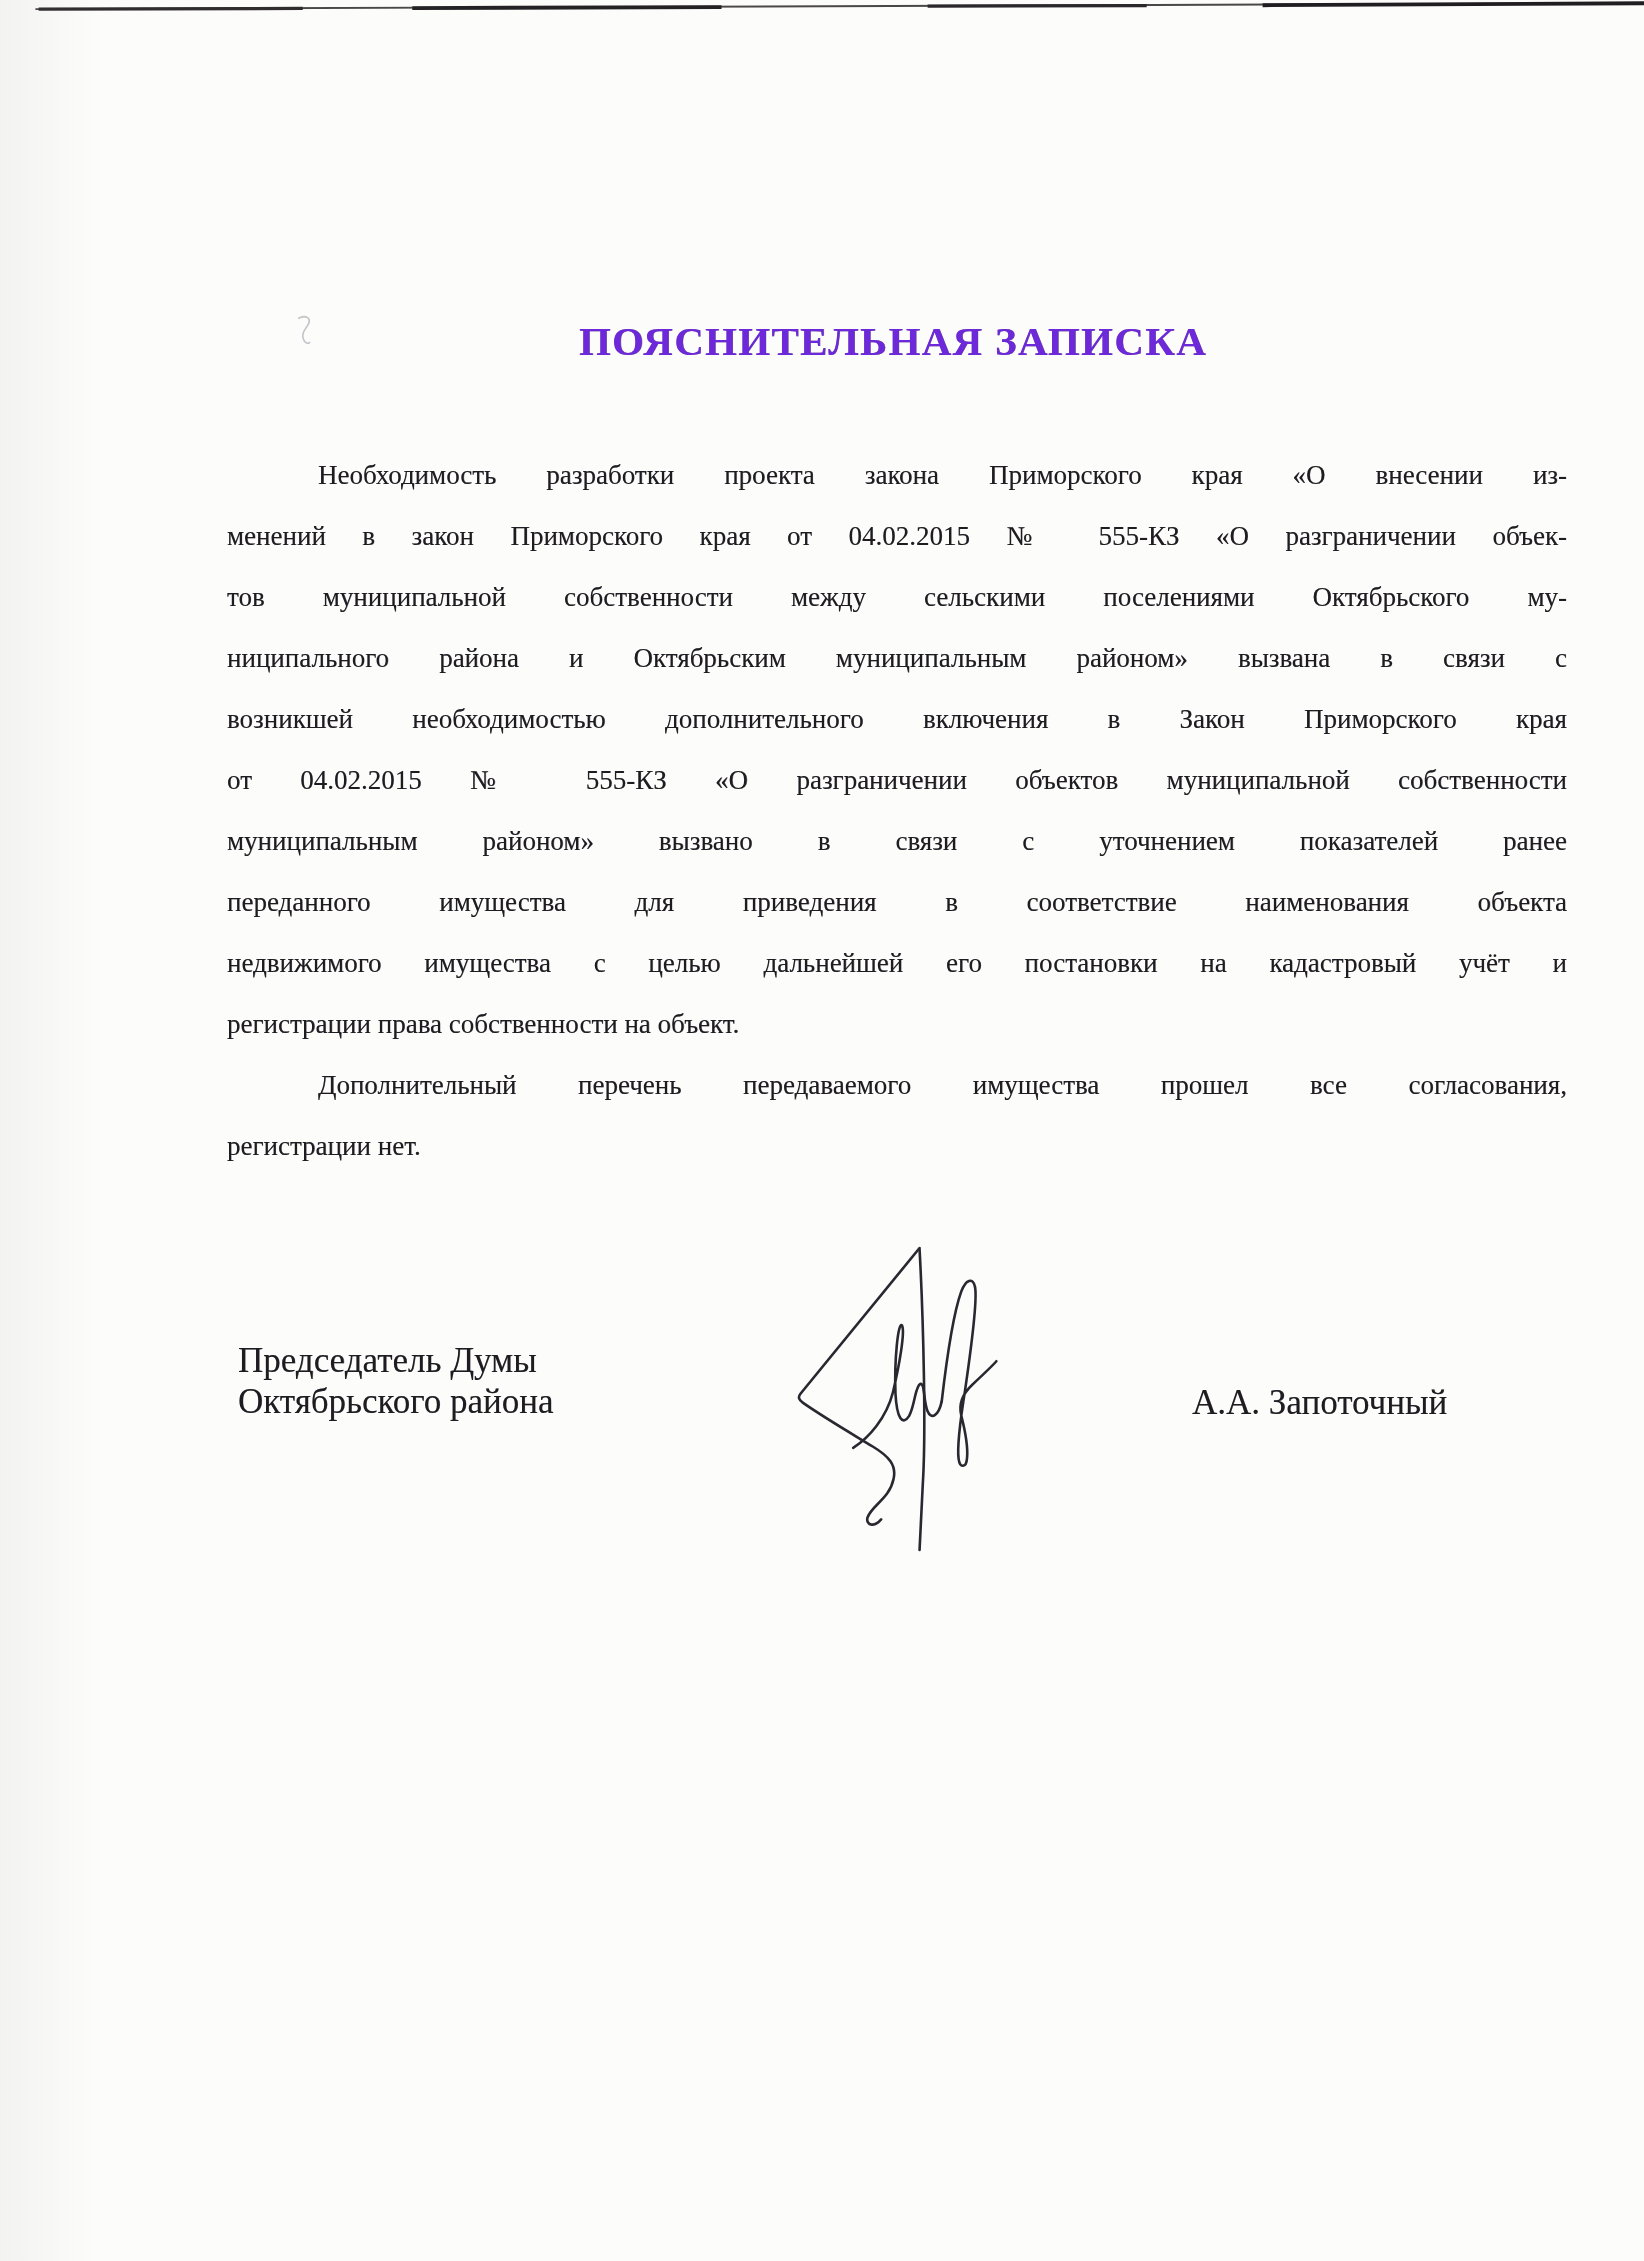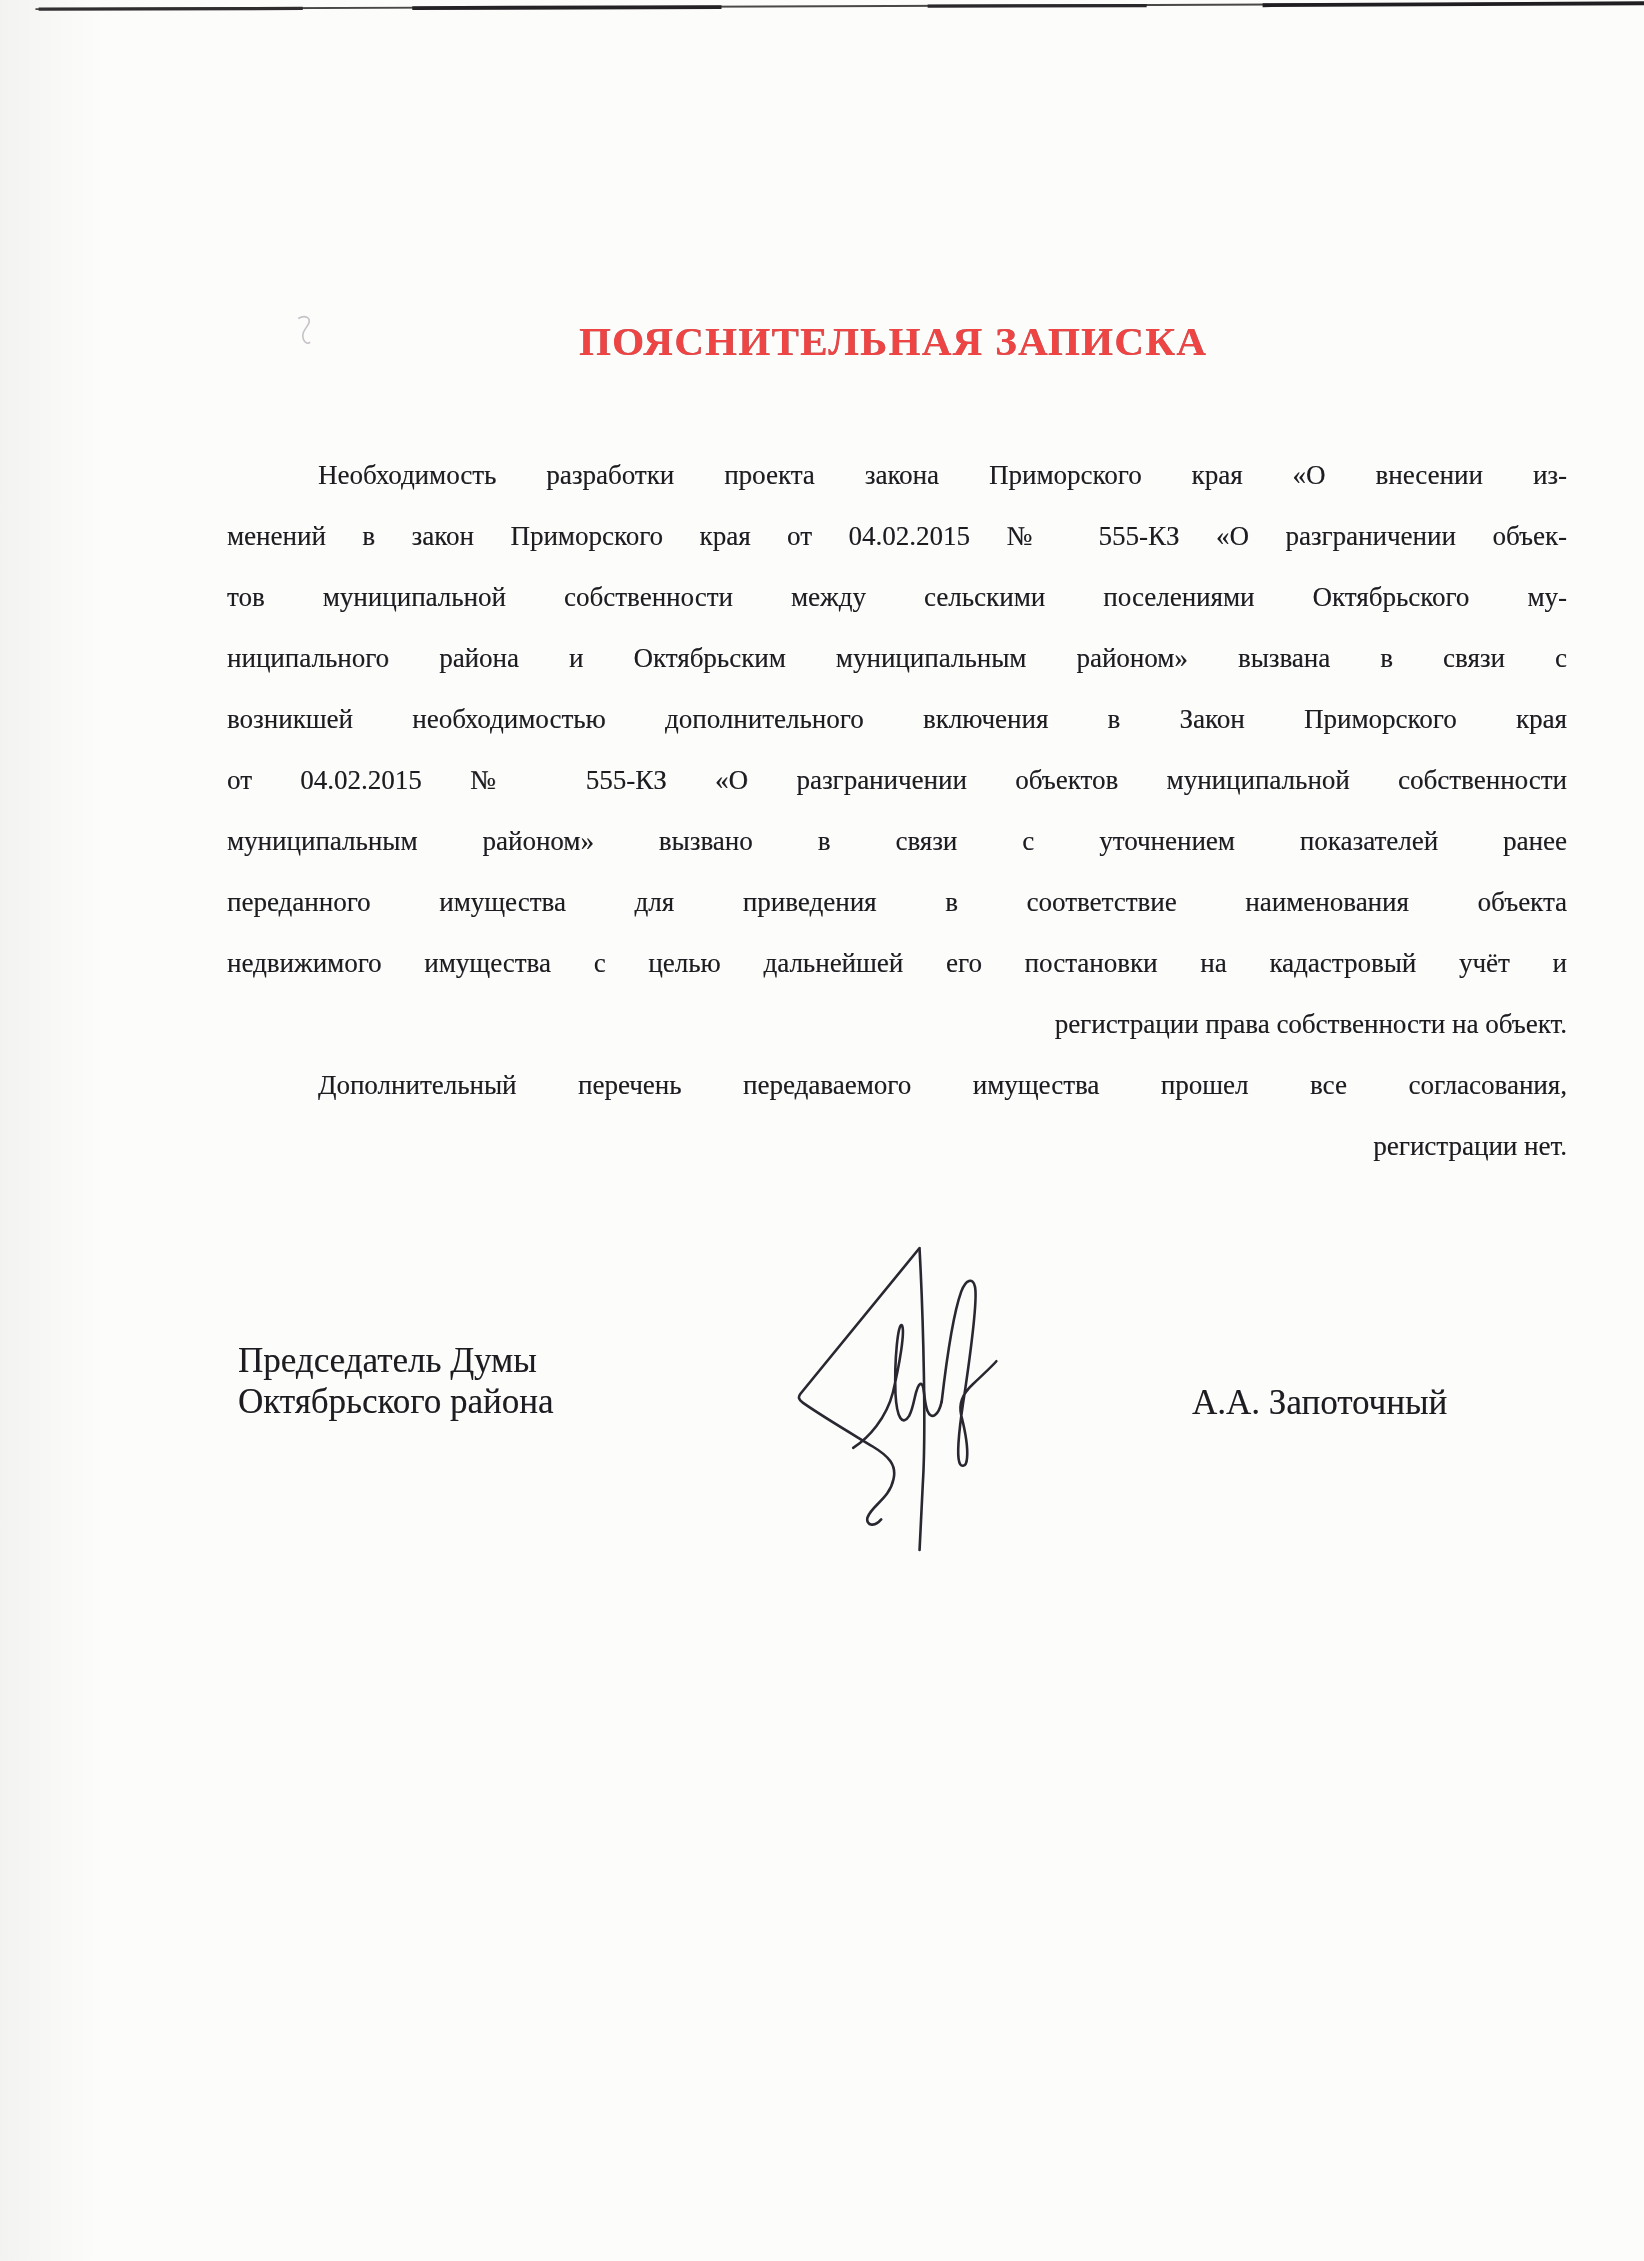--- a/index.html
+++ b/index.html
@@ -11,28 +11,28 @@
   }
   .edge-shade{
     position:absolute; left:0; top:0; width:97px; height:100%;
     background:linear-gradient(to right, rgba(120,118,125,0.07), rgba(120,118,125,0));
     pointer-events:none;
   }
   .top-edge{position:absolute; left:0; top:0; width:1644px; height:26px;}
   .title{
     position:absolute; left:223px; top:317px; width:1340px;
     text-align:center; font-size:41px; font-weight:bold; letter-spacing:1.3px;
-    color:#ef4444; text-shadow:0.3px 0.3px 0.5px rgba(30,25,40,.55);
+    color:#6d28d9; text-shadow:0.3px 0.3px 0.5px rgba(30,25,40,.55);
   }
   .body-lines{
     position:absolute; left:227px; top:445px; width:1340px;
     font-size:27px; line-height:61px;
     text-shadow:0.3px 0.3px 0.4px rgba(35,30,45,.45);
   }
-  .line{text-align:right;}
+  .line{text-align:left;}
   .line.just{text-align:justify; text-align-last:justify;}
   .line.ind{text-indent:91px;}
   .sig-left{
     position:absolute; left:227px; top:1340px;
     font-size:35px; line-height:41px;
     text-shadow:0.3px 0.3px 0.4px rgba(35,30,45,.45);
     margin-left:11px;
   }
   .sig-name{
     position:absolute; left:1192px; top:1383px; width:361px;

